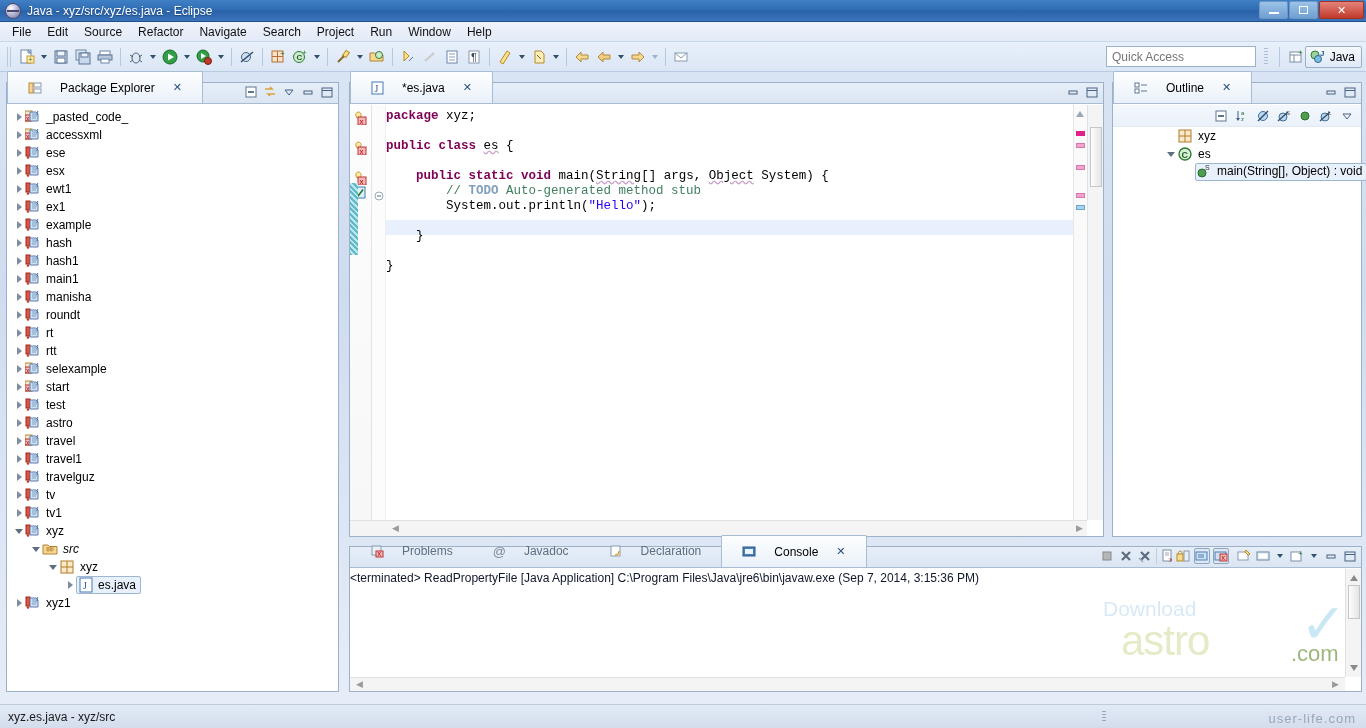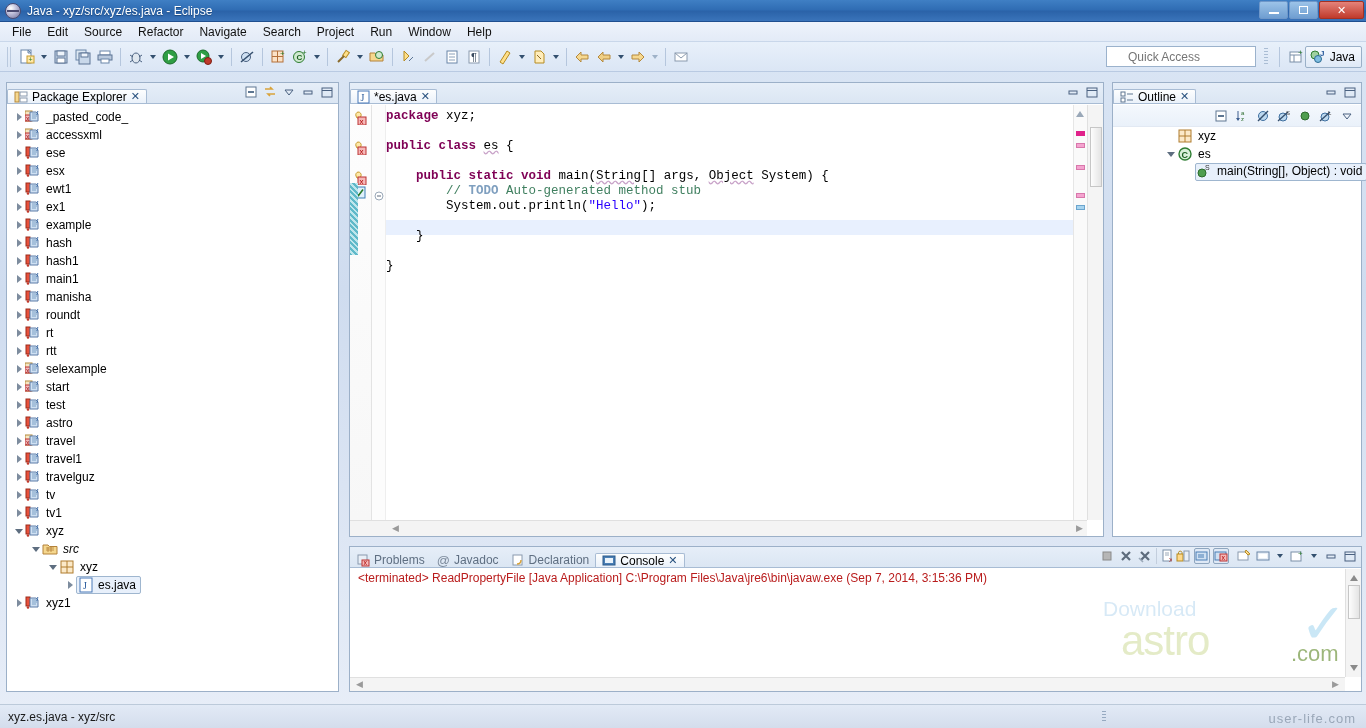--- a/index.html
+++ b/index.html
@@ -46,37 +46,37 @@
   .tgrip{ width:6px;height:20px;margin:0 3px;
      background:repeating-linear-gradient(to right,#b9c9de 0 1px,transparent 1px 3px);}
   .tbtn{ width:22px;height:22px;display:flex;align-items:center;justify-content:center;
      position:relative;}
   .tsep{ width:1px;height:18px;background:#b5c6dd;margin:0 4px;}
   .caret{ width:0;height:0;border-left:3.5px solid transparent;border-right:3.5px solid transparent;
      border-top:4px solid #33506f; margin:0 3px;}
   .caret.dim{ border-top-color:#9fb2c8;}
   .quick{ position:absolute; right:110px; top:4px; width:150px;height:21px;
      border:1px solid #9bb2cc; background:#fff; color:#4d7c0f; font-size:12px;
-     padding:2px 21px; }
+     padding:2px 5px; }
   .qgrip{ position:absolute; right:98px; top:6px; width:4px;height:18px;
      background:repeating-linear-gradient(#aabdd4 0 1px,transparent 1px 3px);}
   .persp-sep{ position:absolute; right:86px; top:5px; width:1px;height:20px;background:#b5c6dd;}
   .persp-new{ position:absolute; right:58px; top:5px; width:22px;height:20px;
      display:flex;align-items:center;justify-content:center;}
   .persp-java{ position:absolute; right:4px; top:4px; height:22px;
      border:1px solid #9ab0c8; border-radius:2px;
      background:linear-gradient(#f5f9fe,#dfe9f6);
      display:flex;align-items:center; gap:3px; padding:0 6px 0 3px;}
 
   
   .panel{ position:absolute; background:#fff; border:1px solid #9cb0c8; }
   .ptabrow{ height:21px; display:flex; align-items:flex-end;
      background:linear-gradient(#e6eef8,#dbe6f3); border-bottom:1px solid #a8bcd4;
      position:relative;}
-  .ptab{ height:14px; display:flex;align-items:center;gap:4px; padding:0 6px;
+  .ptab{ height:32px; display:flex;align-items:center;gap:18px; padding:0 20px;
      font-size:12px; }
   .ptab.active{ background:linear-gradient(#fdfefe,#eaf1fa);
      border:1px solid #a8bcd4;border-bottom:none; border-radius:2px 2px 0 0;
      font-weight:normal;}
   .ptab.inactive{ color:#5f6f82; }
   .ptools{ position:absolute; right:3px; top:1px; display:flex; align-items:center; gap:3px;}
   .ptool{ width:16px;height:16px;display:flex;align-items:center;justify-content:center;}
   .xclose{ font-size:11px; color:#29527f; }
 
   
@@ -128,21 +128,21 @@
   #outl{ left:1112px; top:82px; width:250px; height:455px;}
   .outbody{ position:absolute;left:0;top:22px;right:0;bottom:0;background:#fff;}
   .outtools{ height:22px; display:flex; align-items:center; justify-content:flex-end;
      gap:5px; padding-right:6px; background:linear-gradient(#f4f8fd,#eaf1fa);
      border-bottom:1px solid #e2e9f3;}
 
   
   #cons{ left:349px; top:546px; width:1013px; height:146px;}
   .consbody{ position:absolute;left:0;top:22px;right:0;bottom:0;background:#fff;}
   .consline{ font-family:"Liberation Mono",monospace; font-size:12px; line-height:15px;
-     color:#b91c1c; padding-left:8px; white-space:pre;}
+     color:#0f172a; white-space:pre;}
   .consline.hdr{ font-family:"Liberation Sans",sans-serif; font-size:12px; }
   .watermark{ position:absolute; right:8px; top:26px; width:260px;height:100px;
      pointer-events:none; opacity:.55;}
   .wm-dl{ position:absolute; left:10px; top:2px; font-size:21px; color:#b8d8ef;
      font-family:"Liberation Sans",sans-serif;}
   .wm-astro{ position:absolute; left:28px; top:22px; font-size:42px; color:#cfdb9a;
      font-family:"Liberation Sans",sans-serif; letter-spacing:-1px;}
   .wm-com{ position:absolute; left:198px; top:46px; font-size:22px; color:#4d7c0f;}
   .wm-check{ position:absolute; right:6px; top:-4px; font-size:56px; color:#9fd4ef;}
   .chscroll{ position:absolute; left:0; right:16px; bottom:0; height:14px;

